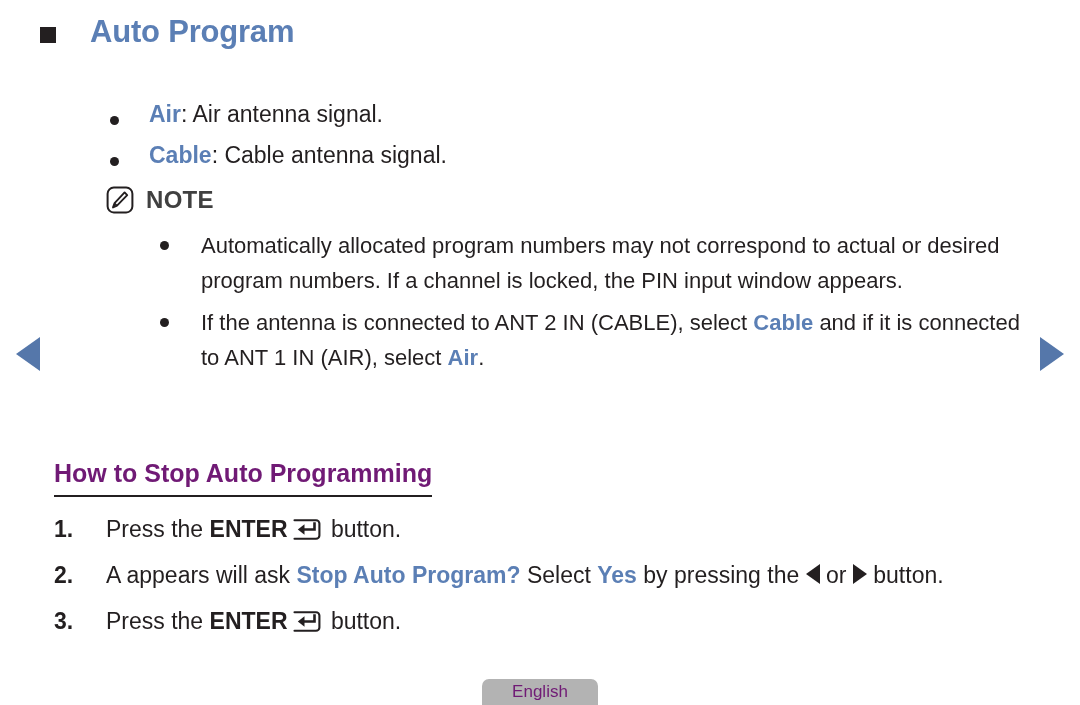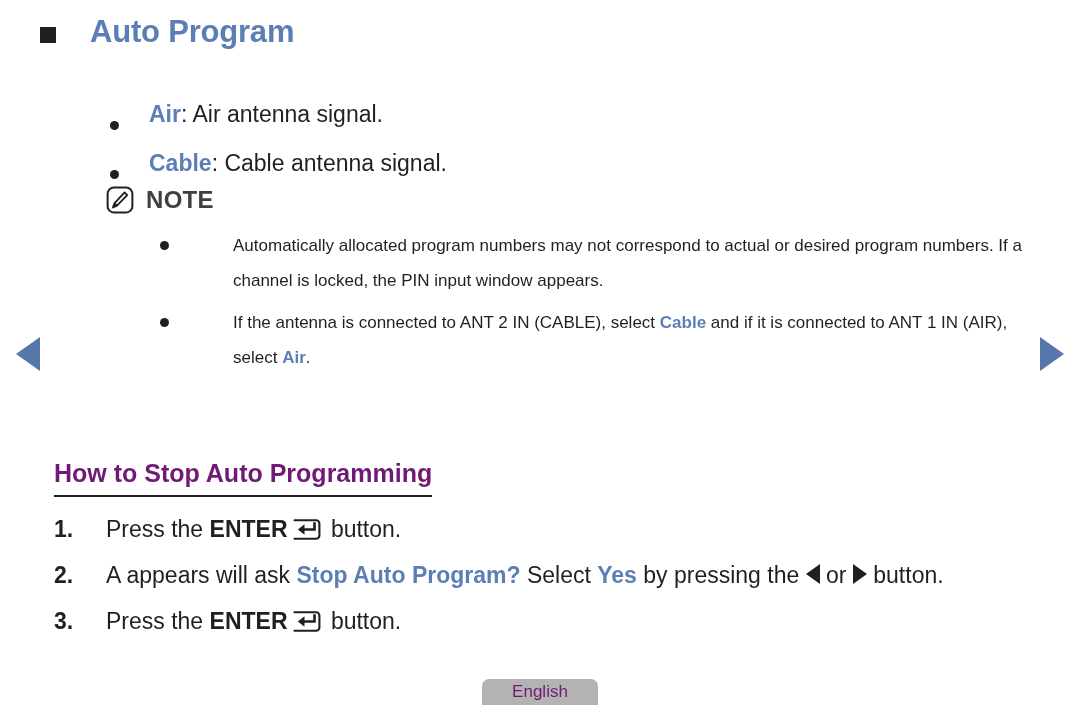--- a/index.html
+++ b/index.html
@@ -55,21 +55,21 @@
     font-size: 23px;
     line-height: 30px;
     color: #231f20;
     white-space: nowrap;
   }
 
   
   .dot-row {
     position: absolute;
     display: flex;
-    align-items: flex-end;
+    align-items: center;
     font-size: 23px;
     line-height: 31px;
     color: #231f20;
   }
   .dot {
     width: 9px;
     height: 9px;
     border-radius: 50%;
     background: #231f20;
     flex: 0 0 auto;
@@ -105,25 +105,24 @@
 
   .note-bullets {
     position: absolute;
     left: 160px;
     top: 228px;
     width: 880px;
   }
   .note-item {
     display: flex;
     align-items: flex-start;
-    font-size: 17px;
+    font-size: 22px;
     line-height: 35px;
     color: #231f20;
     margin-bottom: 0px;
-    gap: 32px;
   }
   .note-item .dot { margin-top: 13px; }
   .note-item .body {
     margin-left: 32px;
     flex: 1 1 auto;
   }
   .note-gap { height: 7px; }
 
   
   .b-blue {
@@ -244,21 +243,21 @@
     <div class="sq-bullet"></div>
     <div class="section-title">Auto Program</div>
   </div>
 
 
   <div class="dot-row lvl1" style="top:99px;">
     <div class="dot"></div>
     <div class="dot-text"><span class="b-blue">Air</span><span>: Air antenna signal.</span></div>
   </div>
 
-  <div class="dot-row lvl1" style="top:148px;">
+  <div class="dot-row lvl1" style="top:140px;">
     <div class="dot"></div>
     <div class="dot-text"><span class="b-blue">Cable</span><span>: Cable antenna signal.</span></div>
   </div>
 
   <div class="note-head">
     <span class="note-icon">
       <svg width="28" height="28" viewBox="0 0 28 28">
         <rect x="1.6" y="1.6" width="24.8" height="24.8" rx="6.2" ry="6.2" fill="none" stroke="#231f20" stroke-width="2"></rect>
         <path d="M18.6 6.4 L21.2 9.1 L11.0 19.6 L7.0 21.4 L8.6 17.2 Z" fill="none" stroke="#231f20" stroke-width="1.9" stroke-linejoin="round"></path>
         <path d="M8.6 17.2 L11.0 19.6" stroke="#231f20" stroke-width="1.5"></path>

